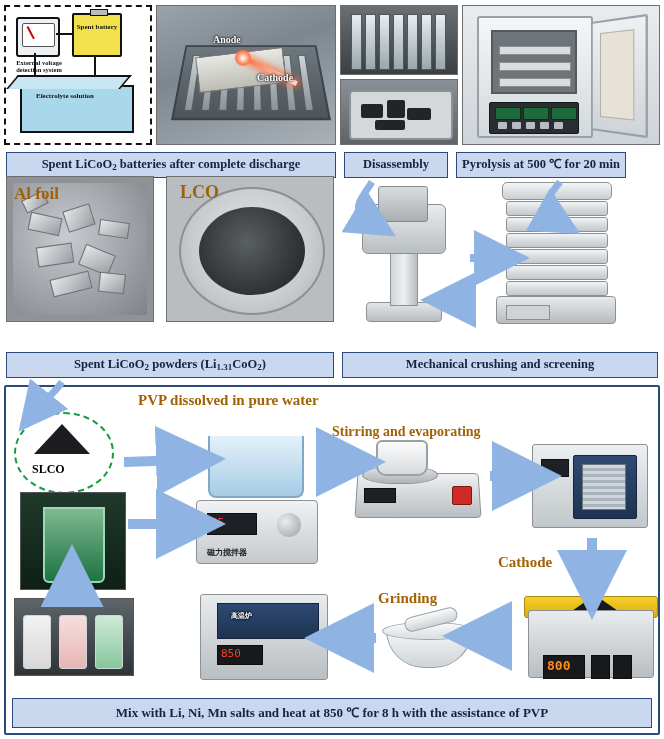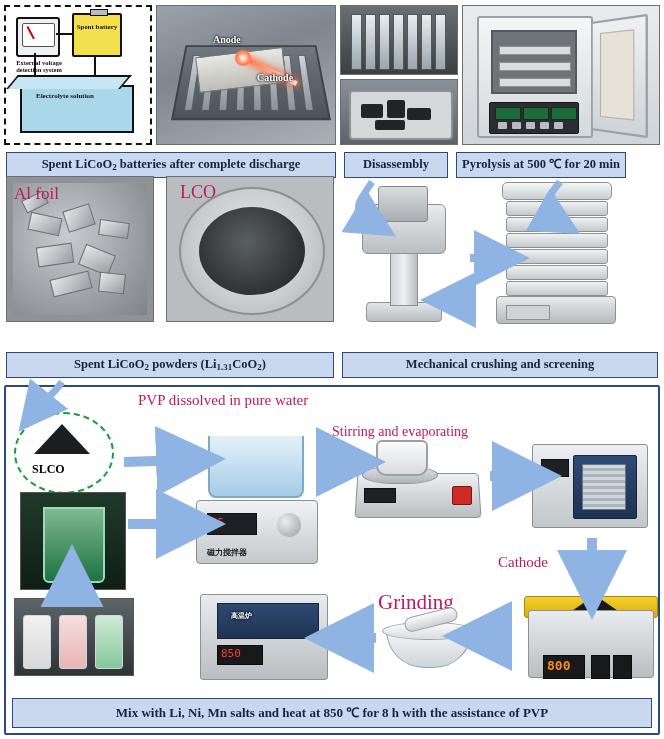--- a/index.html
+++ b/index.html
@@ -47,22 +47,22 @@
     padding: 0 4px;
   }
   .caption sub { font-size: 9px; vertical-align: -2px; }
 
   
   .arrow-svg { position: absolute; overflow: visible; }
 
   
   .lbl {
     position: absolute;
-    font-weight: normal;
-    color: #be185d;
+    font-weight: bold;
+    color: #a16207;
     white-space: nowrap;
   }
 
   
   .bottom-box {
     position: absolute;
     left: 4px; top: 385px;
     width: 656px; height: 350px;
     border: 2px solid #2b4a7d;
     box-sizing: border-box;
@@ -625,21 +625,21 @@
 
   <div class="bottom-box"></div>
 
   <div class="slco-circle"></div>
   <div class="slco-pile"></div>
   <div class="slco-txt">SLCO</div>
 
   <div class="lbl" style="left:332px;top:424px;font-size:14px;">Stirring and evaporating</div>
   <div class="lbl" style="left:138px;top:392px;font-size:15px;">PVP dissolved in pure water</div>
   <div class="lbl" style="left:498px;top:554px;font-size:15px;">Cathode</div>
-  <div class="lbl" style="left:378px;top:590px;font-size:21px;text-align:center;">Grinding</div>
+  <div class="lbl" style="left:378px;top:590px;font-size:15px;text-align:center;">Grinding</div>
 
   <div class="beaker-photo">
     <div class="glass"></div>
   </div>
 
   <div class="bottles-photo">
     <div class="bt" style="left:8px;background:linear-gradient(180deg,#f2f2f2,#d8d8d8);"></div>
     <div class="bt" style="left:44px;background:linear-gradient(180deg,#f6dede,#e7b5b5);"></div>
     <div class="bt" style="left:80px;background:linear-gradient(180deg,#cfead8,#86c79b);"></div>
   </div>

